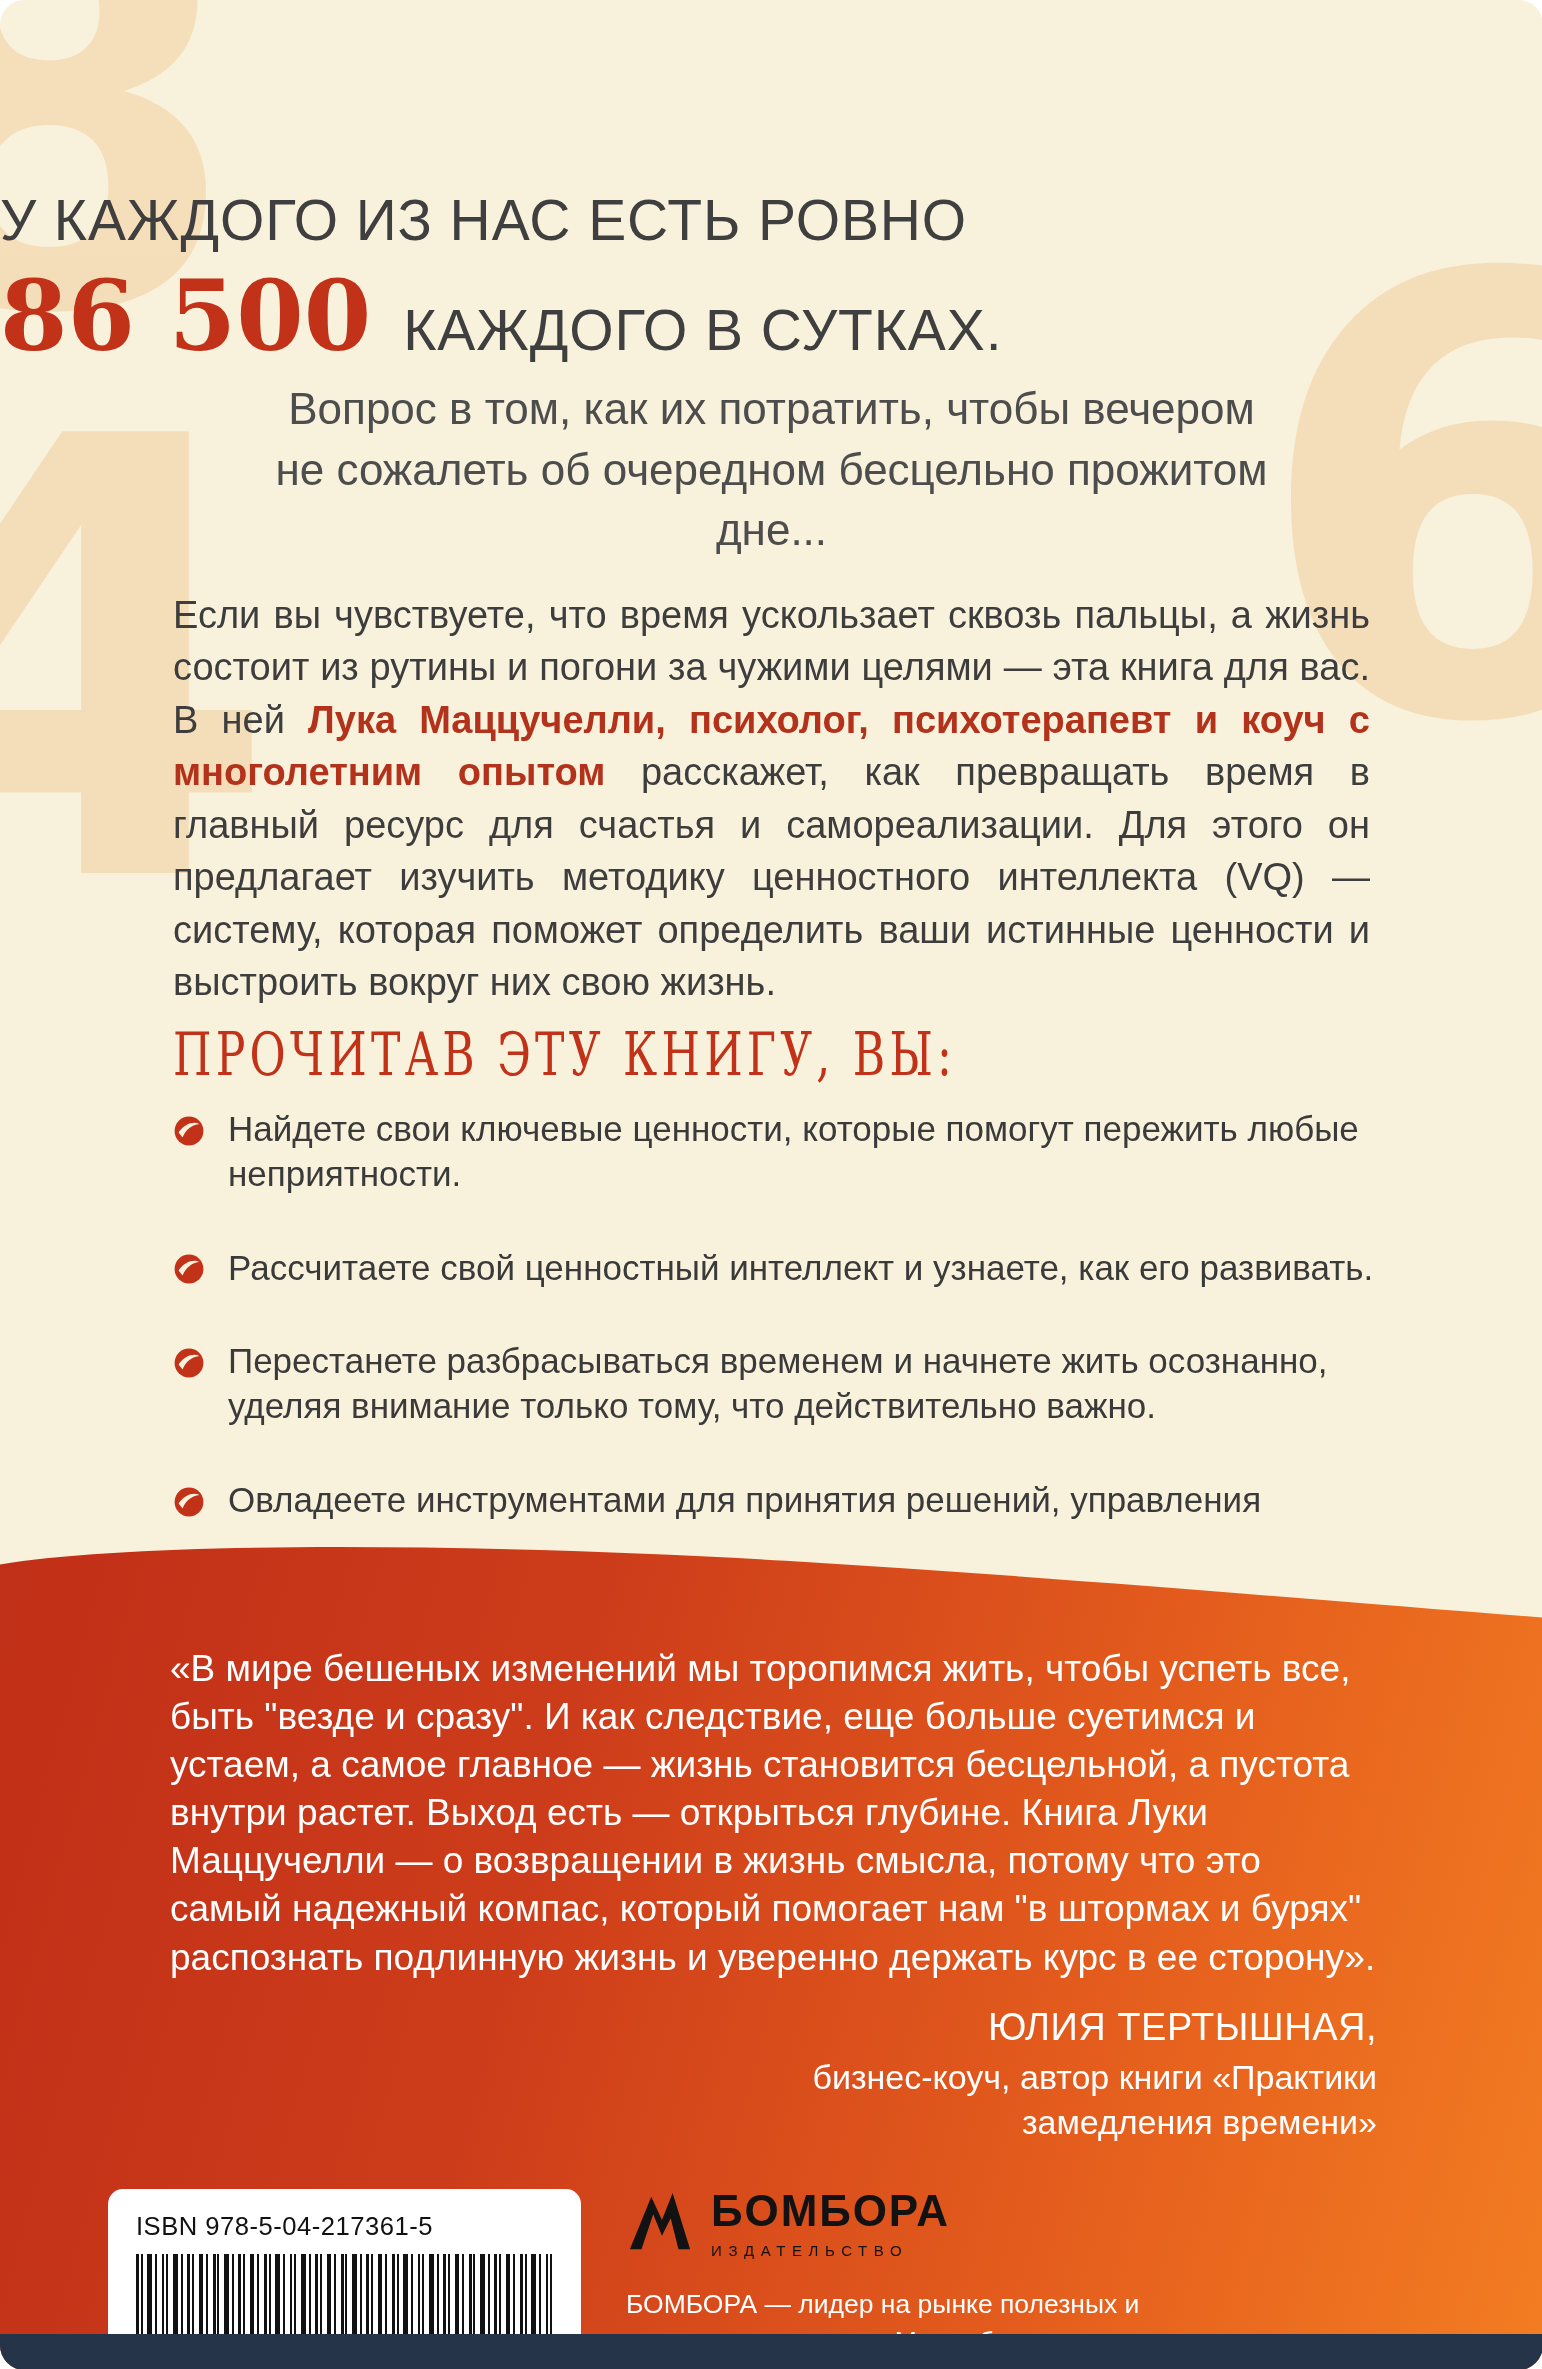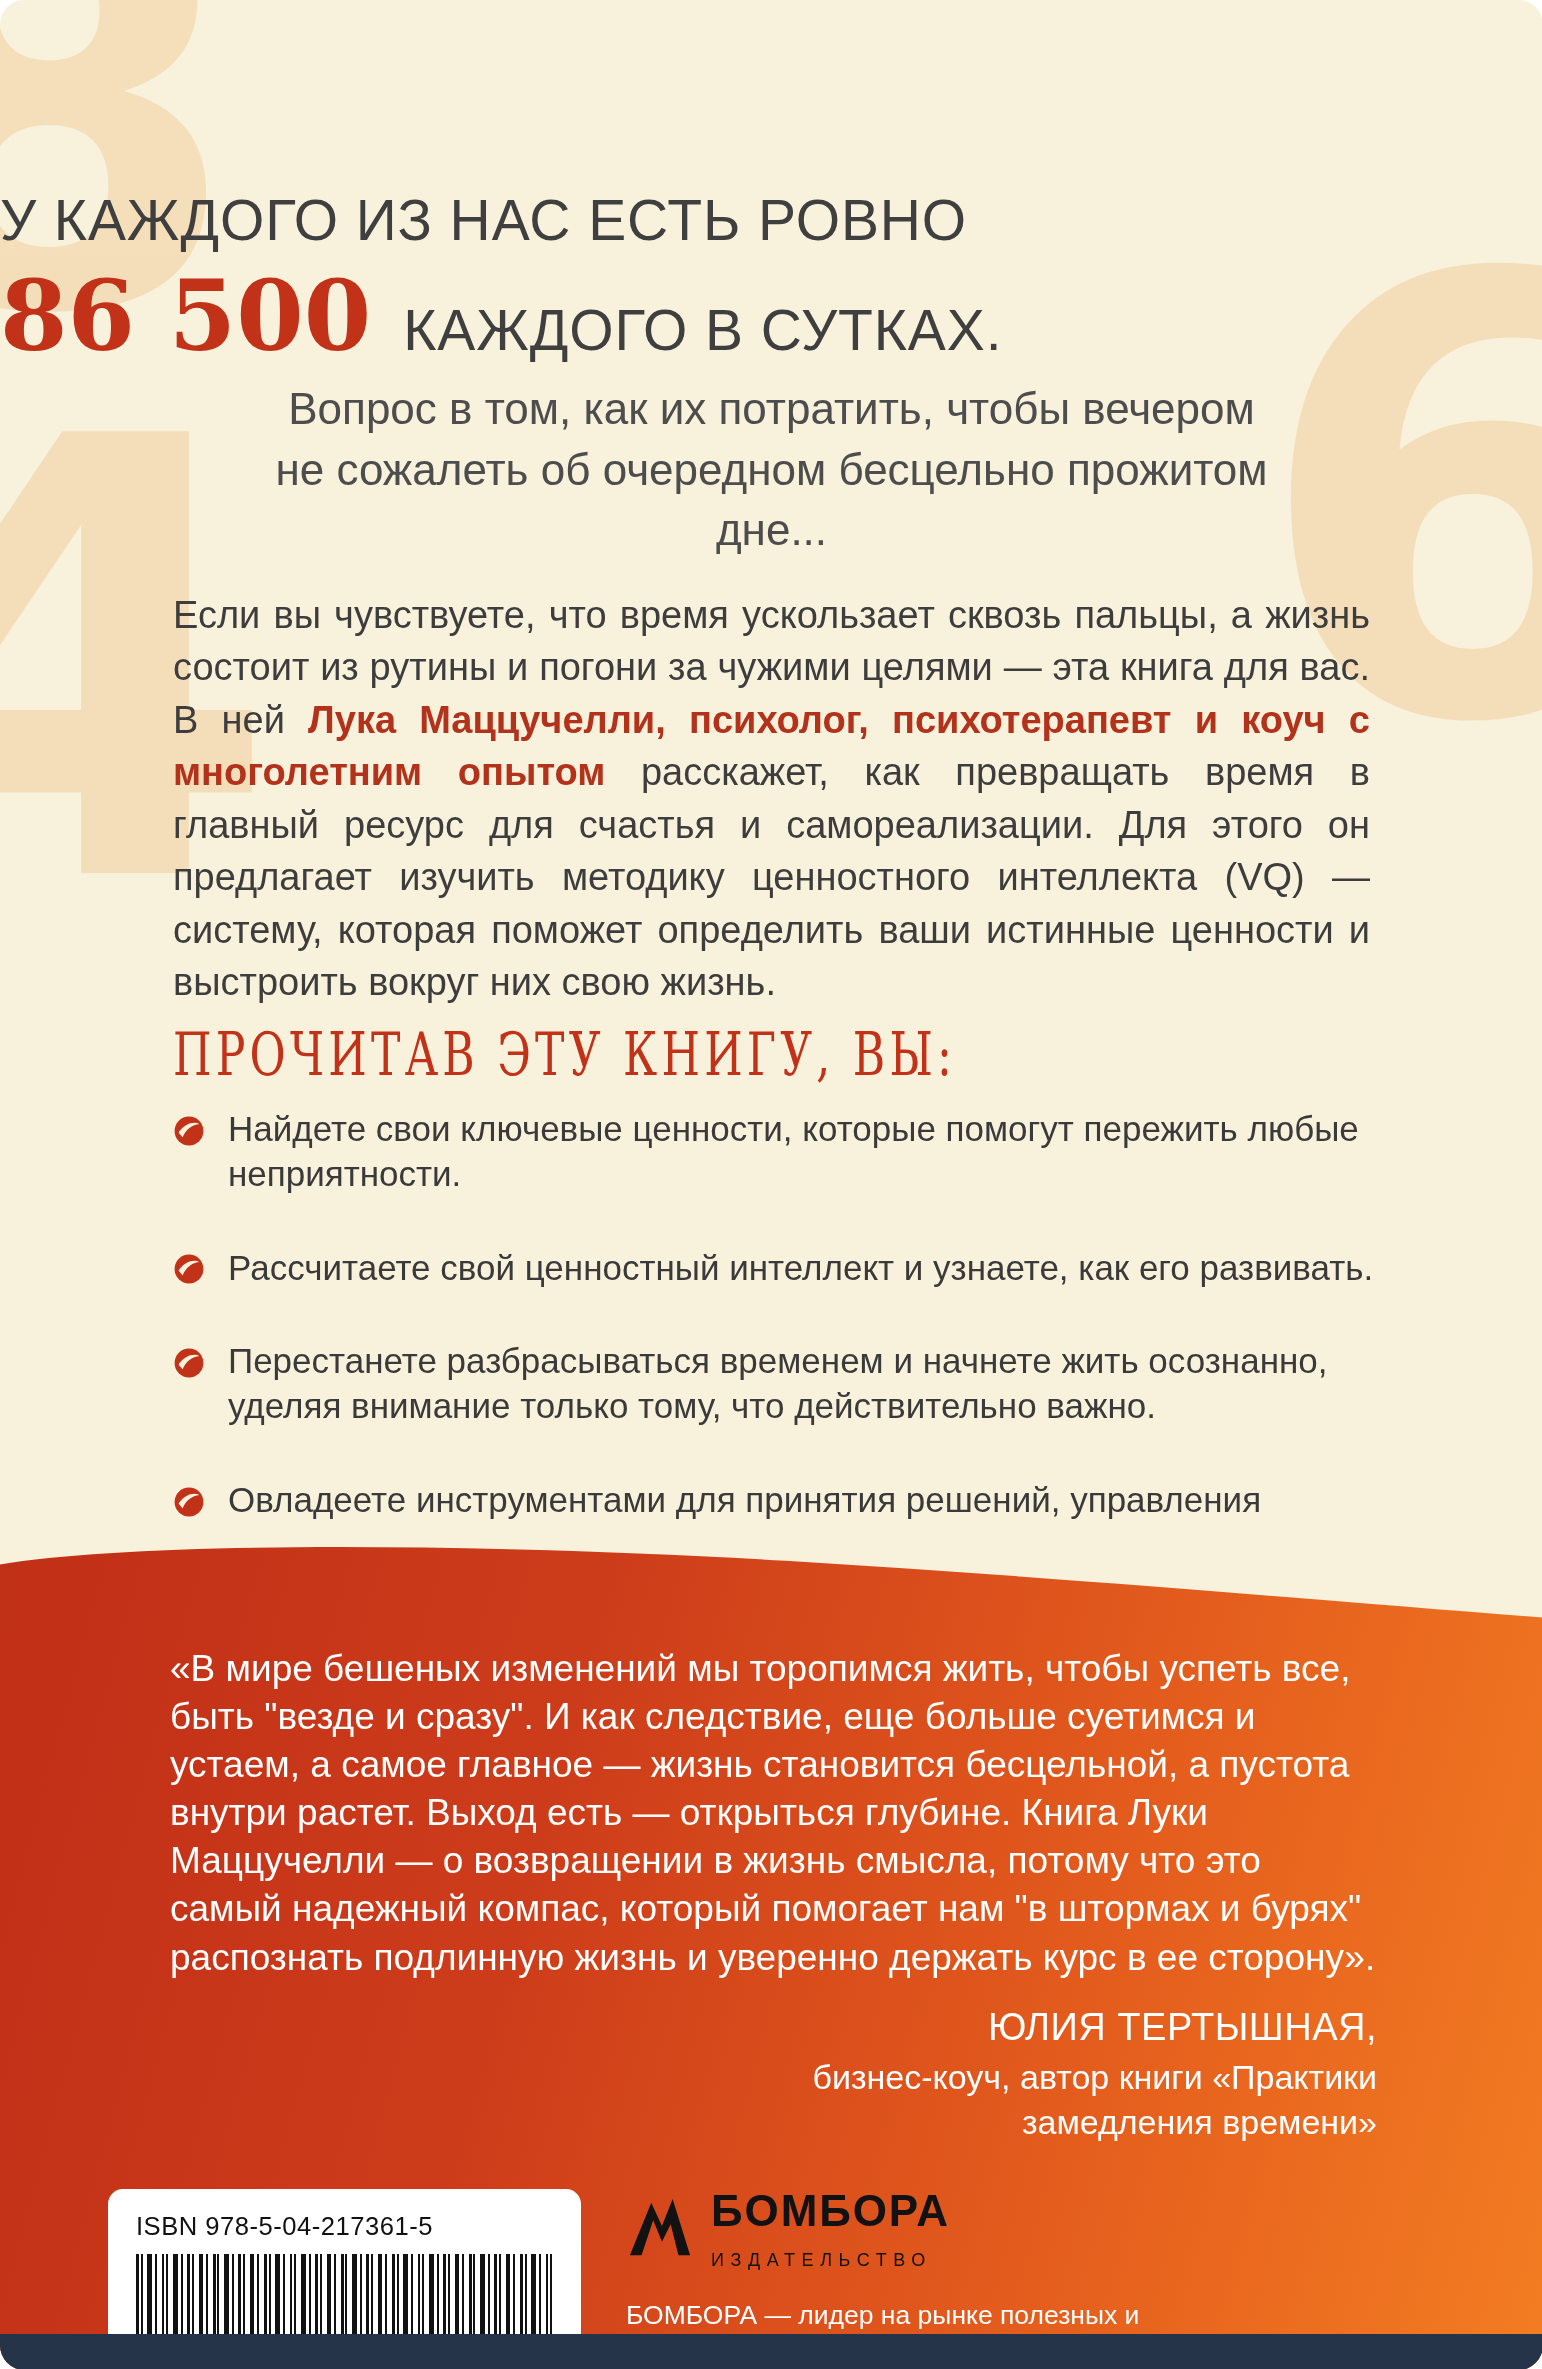--- a/index.html
+++ b/index.html
@@ -59,21 +59,21 @@
       #111 4.7px,#111 6.6px,transparent 6.6px,transparent 11.4px,
       #111 11.4px,#111 16px,transparent 16px,transparent 19px,
       #111 19px,#111 21px,transparent 21px,transparent 25.6px);}
   .barcode-digits{margin-top:5.7px;font-family:"DejaVu Sans Mono",monospace;font-size:28px;
     letter-spacing:8.5px;color:#111;text-align:center;white-space:nowrap;}
 
   .publisher-col{flex:1;min-width:0;}
   .logo-row{display:flex;align-items:center;gap:17px;}
   .logo-mark{flex:0 0 68px;}
   .logo-name{font-size:44px;font-weight:bold;color:#121212;letter-spacing:1.9px;line-height:1;}
-  .logo-sub{font-size:18px;color:#121212;letter-spacing:6.6px;margin-top:18px;line-height:1;}
+  .logo-sub{font-size:15px;color:#121212;letter-spacing:6.6px;margin-top:10px;line-height:1;}
   .about{color:#ffffff;font-size:26.5px;line-height:1.42;margin-top:28px;width:615px;}
 
   .navy-strip{position:absolute;left:0;right:0;bottom:0;height:36px;background:#263449;}
 </style>
 </head>
 <body>
 
 <div class="stage">
   <div class="cover">
 

